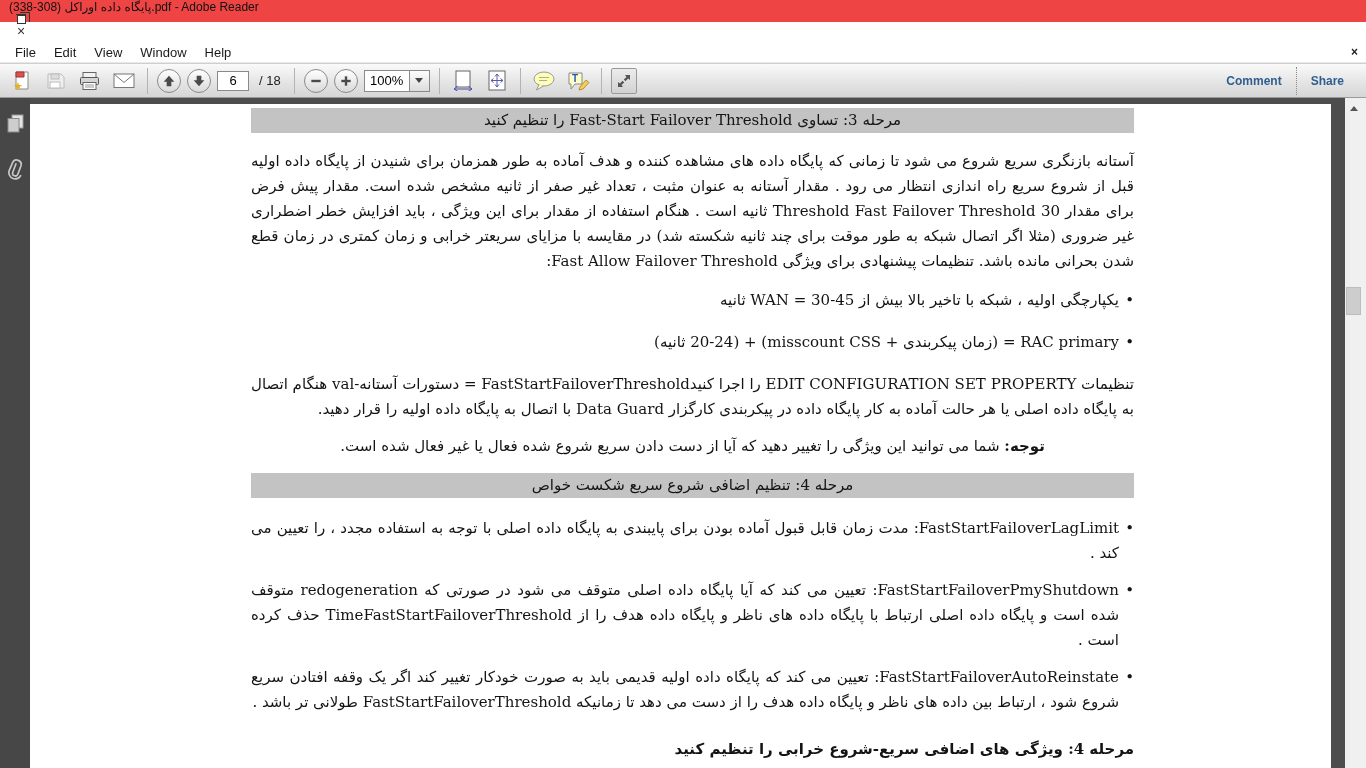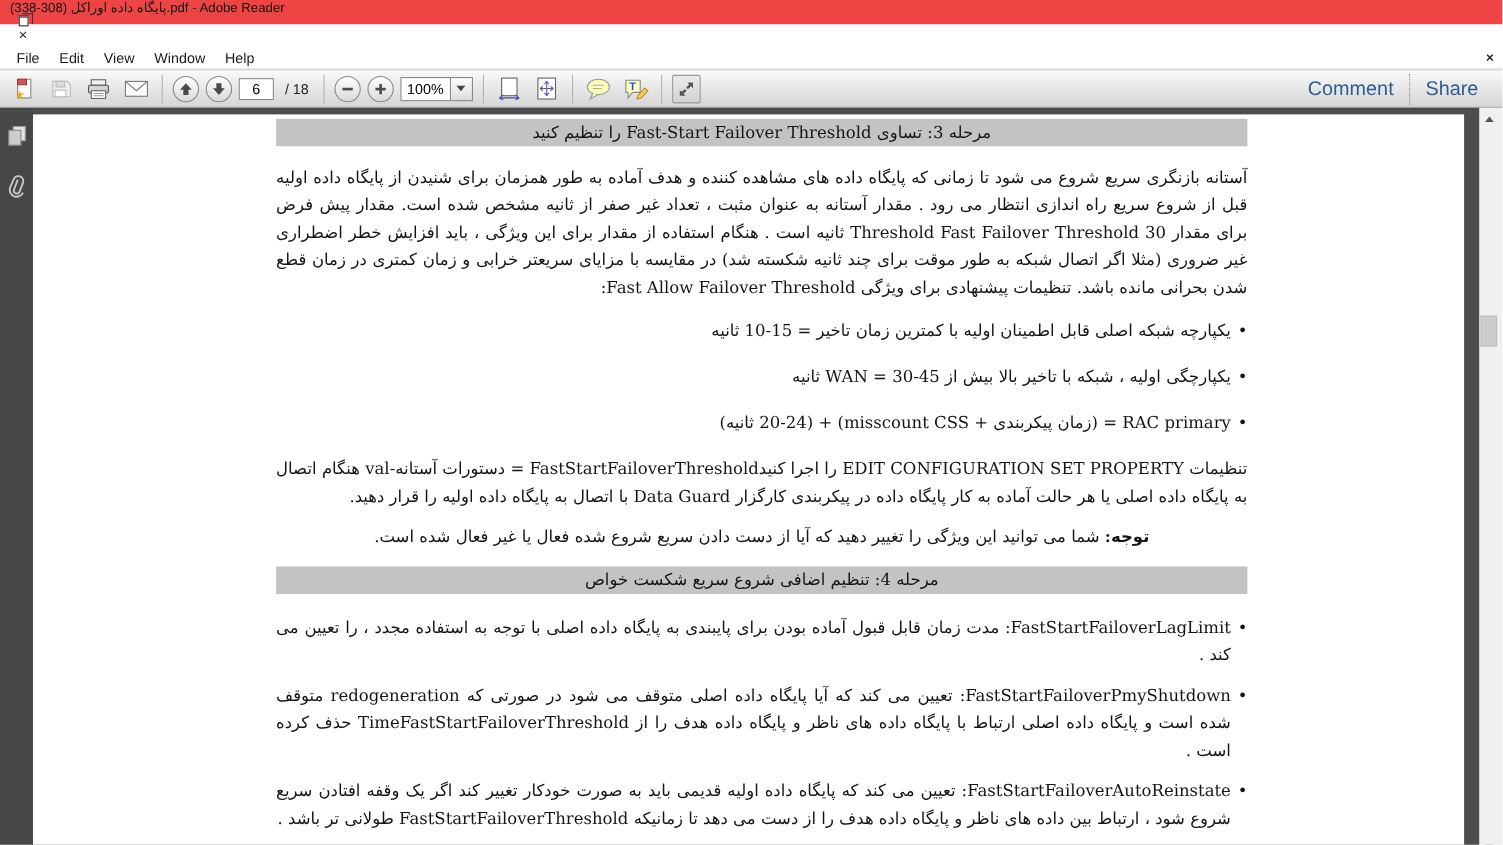--- a/index.html
+++ b/index.html
@@ -35,21 +35,21 @@
     font-size:13px; font-family:"Liberation Sans",sans-serif; }
   .pagetotal { font-size:13px; color:#222; margin:0 4px; }
   .zoombox { width:46px; height:22px; border:1px solid #8a8a8a; background:#fff; font-size:13px;
     display:flex; align-items:center; justify-content:center; }
   .dropbtn { width:20px; height:22px; border:1px solid #8a8a8a; border-left:none;
     background:linear-gradient(#fdfdfd,#dcdcdc); display:flex; align-items:center; justify-content:center; }
   .tri-down { width:0; height:0; border-left:4px solid transparent; border-right:4px solid transparent; border-top:5px solid #444; }
   .fsbtn { width:26px; height:26px; border:1px solid #9a9a9a; border-radius:2px;
     background:linear-gradient(#ececec,#d2d2d2); display:flex; align-items:center; justify-content:center; }
   .toolbar .spacer { flex:1; }
-  .txtbtn { font-size:18px; font-weight:normal; color:#2e5e8e; padding:4px 14px; cursor:default; }
+  .txtbtn { font-size:12px; font-weight:bold; color:#2e5e8e; padding:4px 14px; cursor:default; }
   .dotted-sep { border-left:1px dotted #8a8a8a; height:28px; }
 
   
   .main { height:690px; display:flex; position:relative; }
   .sidebar { width:30px; background:#474747; display:flex; flex-direction:column; align-items:center; padding-top:12px; gap:22px; }
   .side-ic { width:22px; height:26px; display:flex; align-items:center; justify-content:center; }
 
   .pagewrap { flex:1; background:#4d4d4d; position:relative; overflow:hidden; }
   .page { position:absolute; top:6px; left:0; right:14px; bottom:-10px; background:#fff; overflow:hidden; }
 
@@ -242,21 +242,20 @@
 
   <div class="pagewrap">
     <div class="page">
       <div class="content">
 
         <div class="hbar">مرحله 3: تساوی Fast-Start Failover Threshold را تنظیم کنید</div>
 
         <p class="para">آستانه بازنگری سریع شروع می شود تا زمانی که پایگاه داده های مشاهده کننده و هدف آماده به طور همزمان برای شنیدن از پایگاه داده اولیه قبل از شروع سریع راه اندازی انتظار می رود . مقدار آستانه به عنوان مثبت ، تعداد غیر صفر از ثانیه مشخص شده است. مقدار پیش فرض برای مقدار Threshold Fast Failover Threshold 30 ثانیه است . هنگام استفاده از مقدار برای این ویژگی ، باید افزایش خطر اضطراری غیر ضروری (مثلا اگر اتصال شبکه به طور موقت برای چند ثانیه شکسته شد) در مقایسه با مزایای سریعتر خرابی و زمان کمتری در زمان قطع شدن بحرانی مانده باشد. تنظیمات پیشنهادی برای ویژگی Fast Allow Failover Threshold:</p>
 
         <ul class="blist wide">
-          <li>یکپارچه شبکه اصلی قابل اطمینان اولیه با کمترین زمان تاخیر = 15-10 ثانیه</li>
           <li>یکپارچگی اولیه ، شبکه با تاخیر بالا بیش از WAN = 30-45 ثانیه</li>
           <li>RAC primary = (زمان پیکربندی + misscount CSS) + (20-24 ثانیه)</li>
         </ul>
 
         <p class="para">تنظیمات EDIT CONFIGURATION SET PROPERTY را اجرا کنیدFastStartFailoverThreshold = دستورات آستانه-val هنگام اتصال به پایگاه داده اصلی یا هر حالت آماده به کار پایگاه داده در پیکربندی کارگزار Data Guard با اتصال به پایگاه داده اولیه را قرار دهید.</p>
 
         <p class="noteline"><span class="bold">توجه:</span><span> شما می توانید این ویژگی را تغییر دهید که آیا از دست دادن سریع شروع شده فعال یا غیر فعال شده است.</span></p>
 
         <div class="hbar" style="margin-top:14px;">مرحله 4: تنظیم اضافی شروع سریع شکست خواص</div>
 

